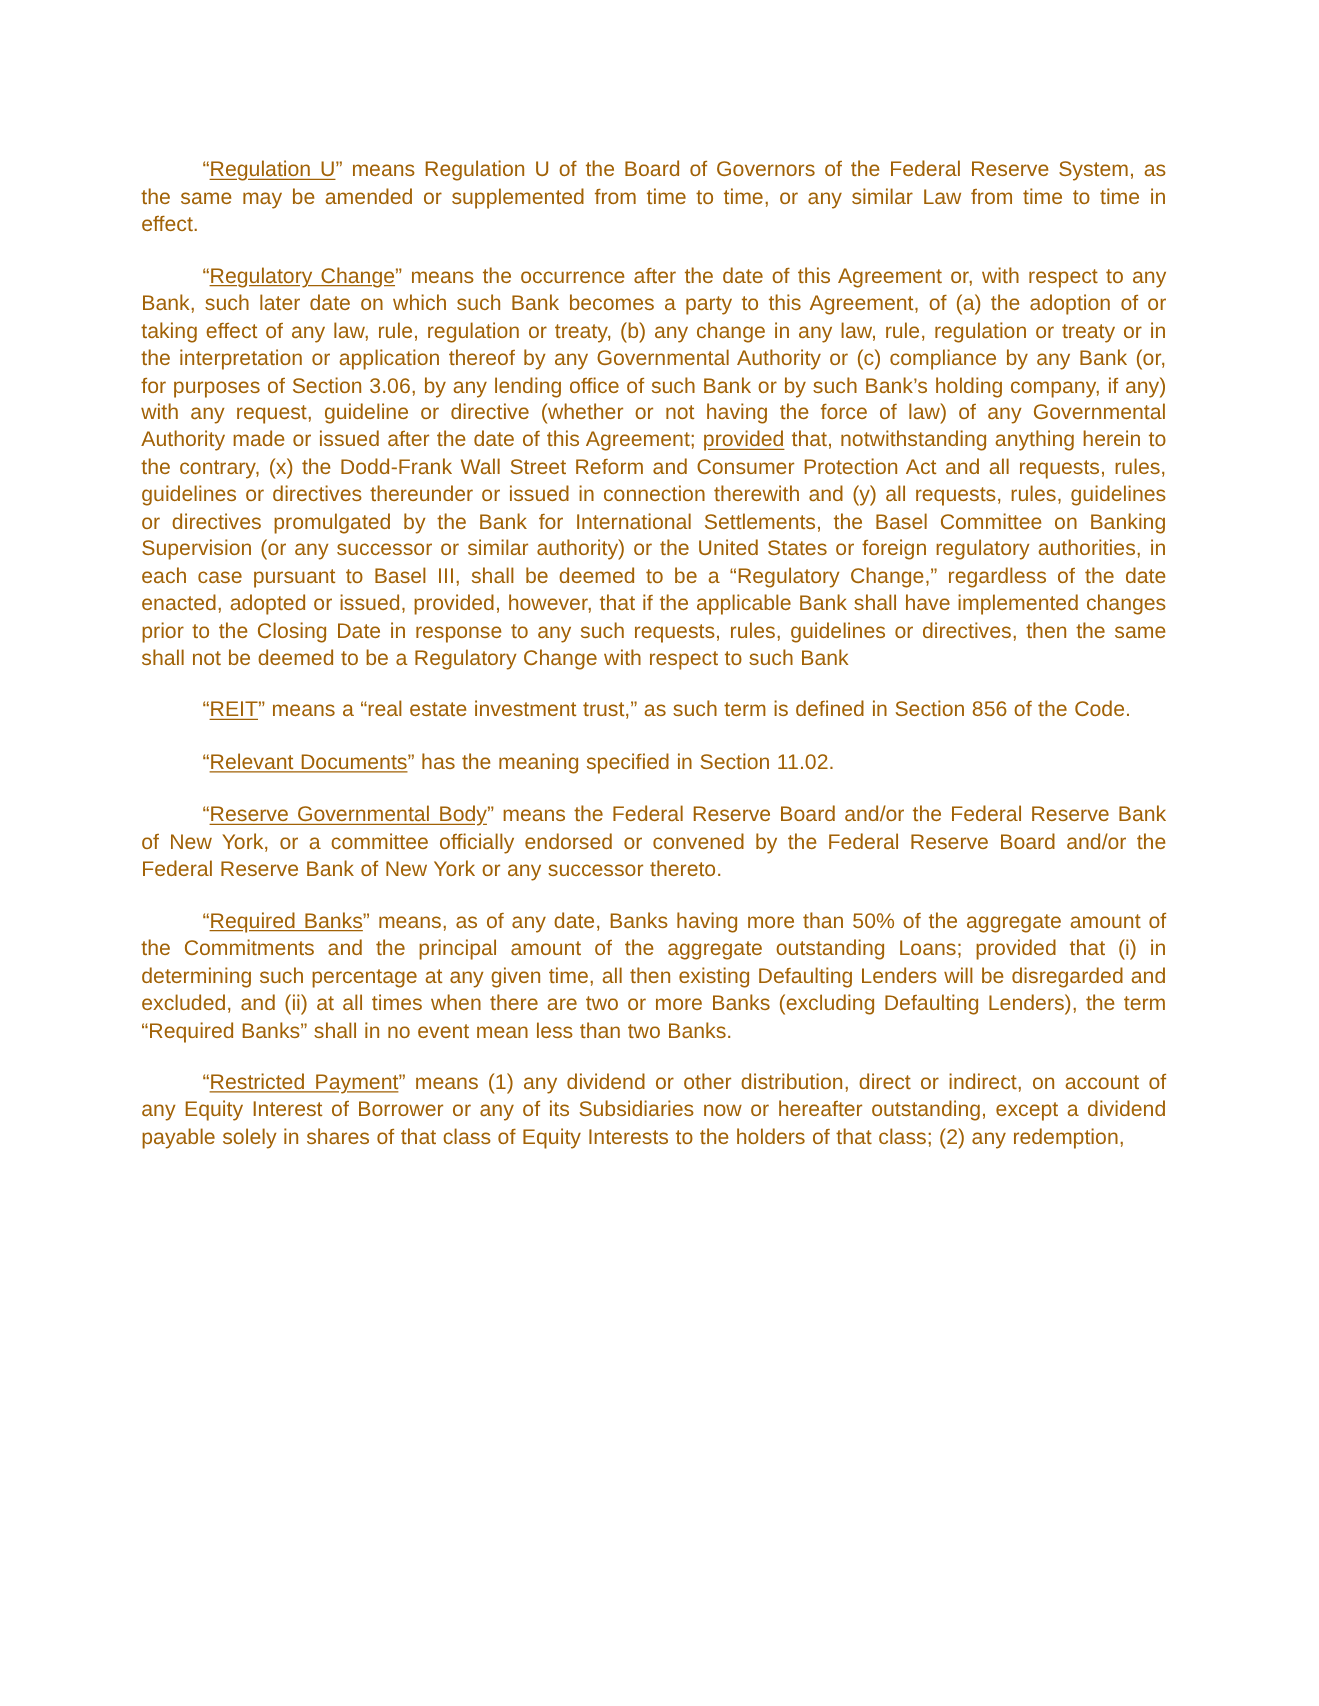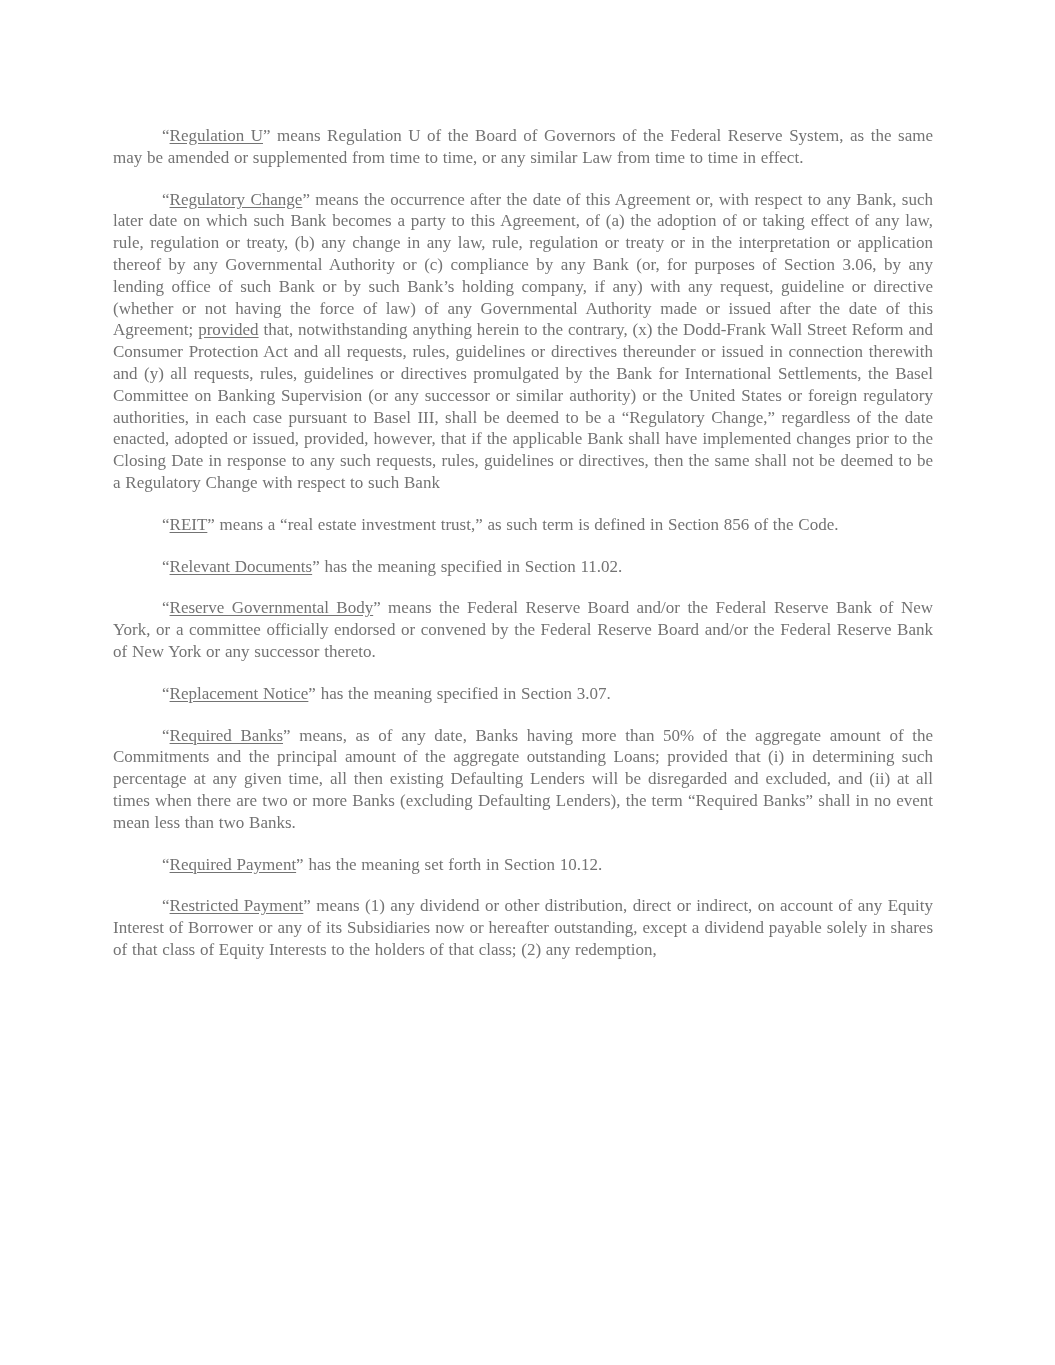--- a/index.html
+++ b/index.html
@@ -1,22 +1,22 @@
 <!DOCTYPE html>
 <html><head>
 <meta charset="utf-8">
 <style>
   html, body { margin: 0; padding: 0; background: #ffffff; }
   .page {
     position: relative;
     width: 1055px;
     height: 1043px;
     background: #ffffff;
-    color: #737373;
-    font-family: Liberation Serif, serif;
+    color: #a16207;
+    font-family: Liberation Sans, sans-serif;
     overflow: hidden;
   }
   .content {
     position: absolute;
     left: 113px;
     top: 125px;
     width: 820px;
   }
   p.para {
     margin: 0 0 20px 0;
@@ -43,19 +43,17 @@
 </head>
 <body>
 
 <div class="page">
   <div class="content">
       <p class="para"><span>“</span><span class="u">Regulation U</span><span>” means Regulation U of the Board of Governors of the Federal Reserve System, as the same may be amended or supplemented from time to time, or any similar Law from time to time in effect.</span></p>
       <p class="para"><span>“</span><span class="u">Regulatory Change</span><span>” means the occurrence after the date of this Agreement or, with respect to any Bank, such later date on which such Bank becomes a party to this Agreement, of (a) the adoption of or taking effect of any law, rule, regulation or treaty, (b) any change in any law, rule, regulation or treaty or in the interpretation or application thereof by any Governmental Authority or (c) compliance by any Bank (or, for purposes of Section 3.06, by any lending office of such Bank or by such Bank’s holding company, if any) with any request, guideline or directive (whether or not having the force of law) of any Governmental Authority made or issued after the date of this Agreement; </span><span class="u">provided</span><span> that, notwithstanding anything herein to the contrary, (x) the Dodd-Frank Wall Street Reform and Consumer Protection Act and all requests, rules, guidelines or directives thereunder or issued in connection therewith and (y) all requests, rules, guidelines or directives promulgated by the Bank for International Settlements, the Basel Committee on Banking Supervision (or any successor or similar authority) or the United States or foreign regulatory authorities, in each case pursuant to Basel III, shall be deemed to be a “Regulatory Change,” regardless of the date enacted, adopted or issued, provided, however, that if the applicable Bank shall have implemented changes prior to the Closing Date in response to any such requests, rules, guidelines or directives, then the same shall not be deemed to be a Regulatory Change with respect to such Bank</span></p>
       <p class="para"><span>“</span><span class="u">REIT</span><span>” means a “real estate investment trust,” as such term is defined in Section 856 of the Code.</span></p>
       <p class="para"><span>“</span><span class="u">Relevant Documents</span><span>” has the meaning specified in Section 11.02.</span></p>
       <p class="para"><span>“</span><span class="u">Reserve Governmental Body</span><span>” means the Federal Reserve Board and/or the Federal Reserve Bank of New York, or a committee officially endorsed or convened by the Federal Reserve Board and/or the Federal Reserve Bank of New York or any successor thereto.</span></p>
-      <p class="para"><span>“</span><span class="u">Replacement Notice</span><span>” has the meaning specified in Section 3.07.</span></p>
       <p class="para"><span>“</span><span class="u">Required Banks</span><span>”  means, as of any date, Banks having more than 50% of the aggregate amount of the Commitments and the principal amount of the aggregate outstanding Loans; provided that (i) in determining such percentage at any given time, all then existing Defaulting Lenders will be disregarded and excluded, and (ii) at all times when there are two or more Banks (excluding Defaulting Lenders), the term “Required Banks” shall in no event mean less than two Banks.</span></p>
-      <p class="para"><span>“</span><span class="u">Required Payment</span><span>” has the meaning set forth in Section 10.12.</span></p>
       <p class="para"><span>“</span><span class="u">Restricted Payment</span><span>” means (1) any dividend or other distribution, direct or indirect, on account of any Equity Interest of Borrower or any of its Subsidiaries now or hereafter outstanding, except a dividend payable solely in shares of that class of Equity Interests to the holders of that class; (2) any redemption,</span></p>
     </div>
   <div class="footer">- 25 -</div>
 </div>
 
 </body></html>

